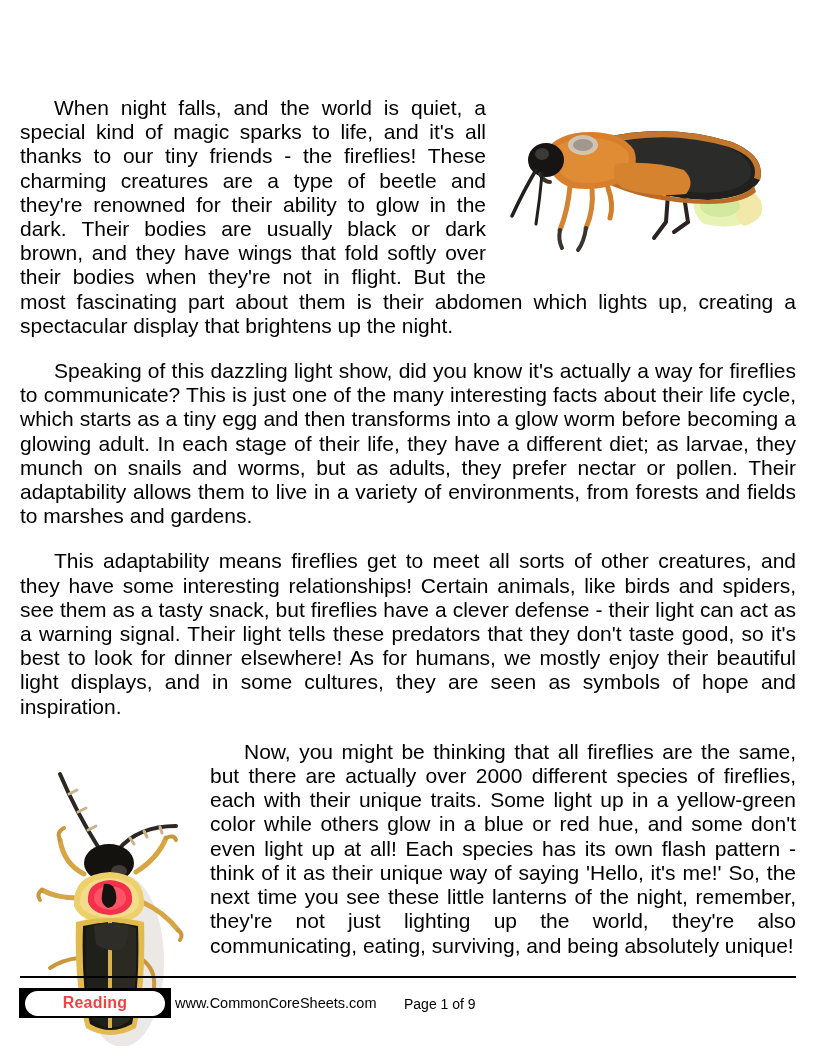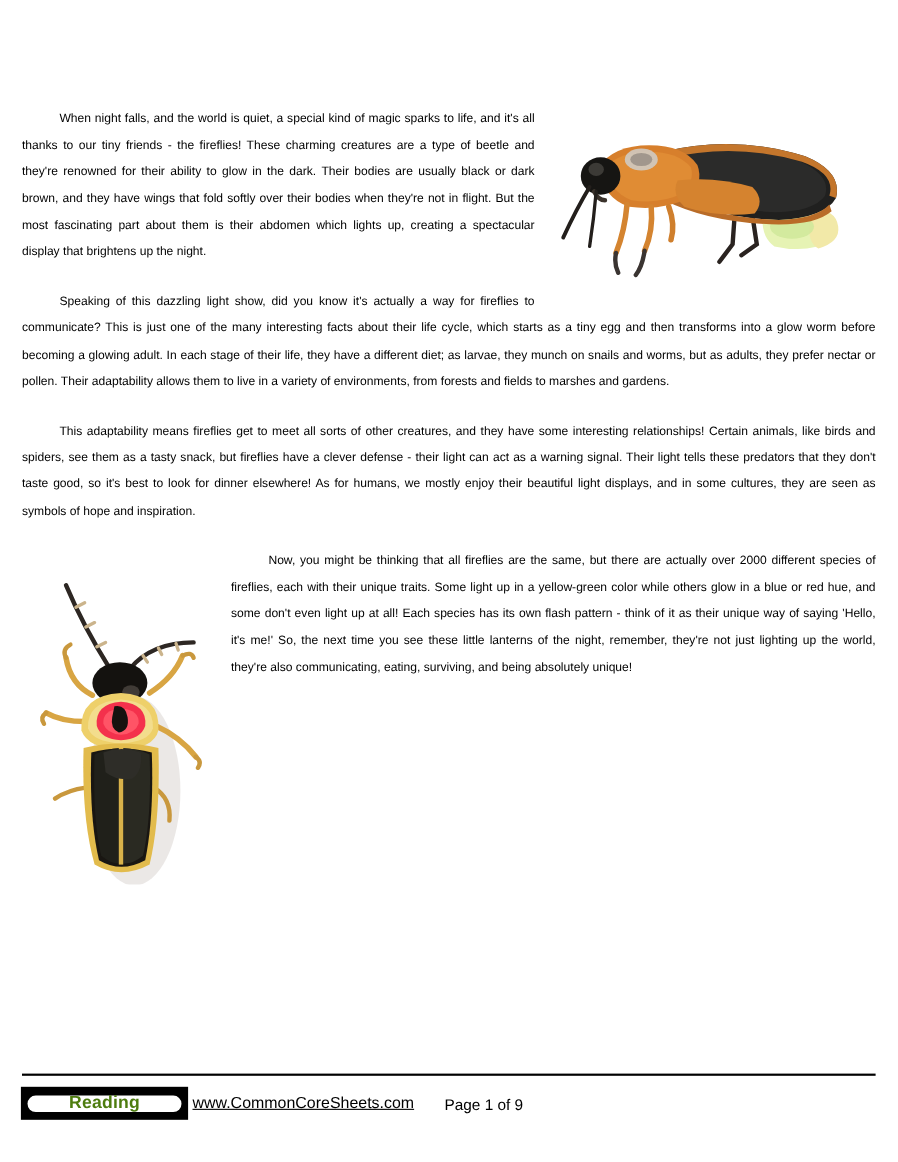--- a/index.html
+++ b/index.html
@@ -71,21 +71,21 @@
   }
 
   
   .content {
     position: absolute;
     left: 20px;
     top: 96px;
     width: 776px;
   }
   .para {
-    font-size: 11px;
+    font-size: 21px;
     line-height: 24.2px;
     text-align: justify;
     text-indent: 34px;
     margin: 0 0 21px 0;
     hyphens: none;
   }
   .para.last {
     margin-bottom: 0;
   }
 
@@ -137,38 +137,37 @@
     top: 12px;
     width: 152px;
     height: 30px;
     background: #000000;
     display: flex;
     align-items: center;
     justify-content: center;
   }
   .subject-badge-inner {
     width: 140px;
-    height: 15px;
+    height: 25px;
     background: #ffffff;
     border-radius: 13px;
     display: flex;
     align-items: center;
     justify-content: center;
     font-size: 16px;
     font-weight: bold;
     letter-spacing: 0.2px;
-    color: #4d7c0f;
+    color: #ef4444;
   }
   .footer-site {
     position: absolute;
     left: 175px;
     top: 18px;
     font-size: 14.5px;
     line-height: 18px;
-    text-decoration: underline;
   }
   .footer-page {
     position: absolute;
     left: 404px;
     top: 19px;
     font-size: 14px;
     line-height: 18px;
   }
 </style>
 </head>

